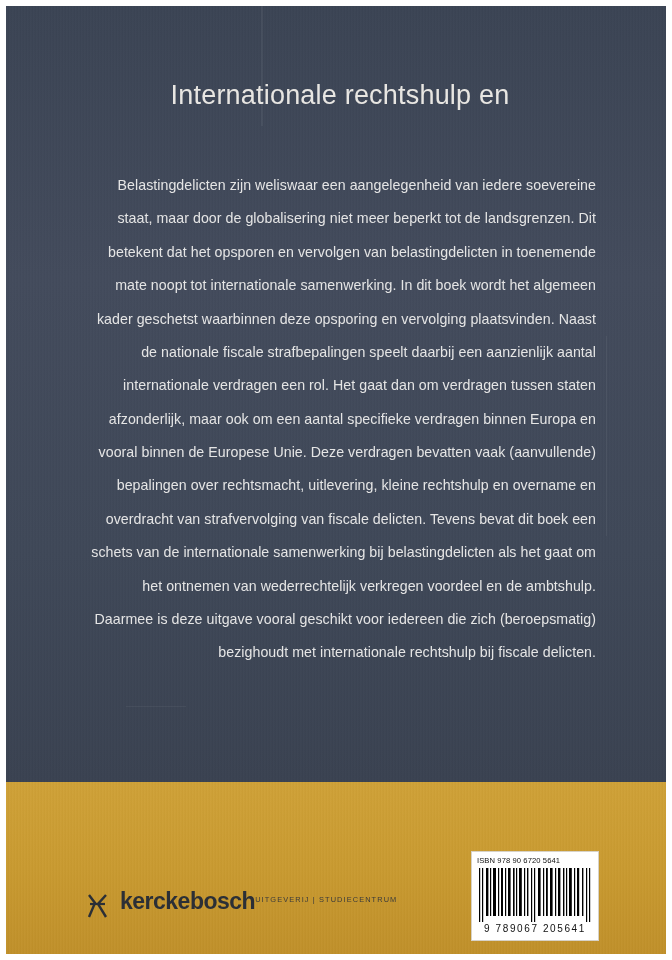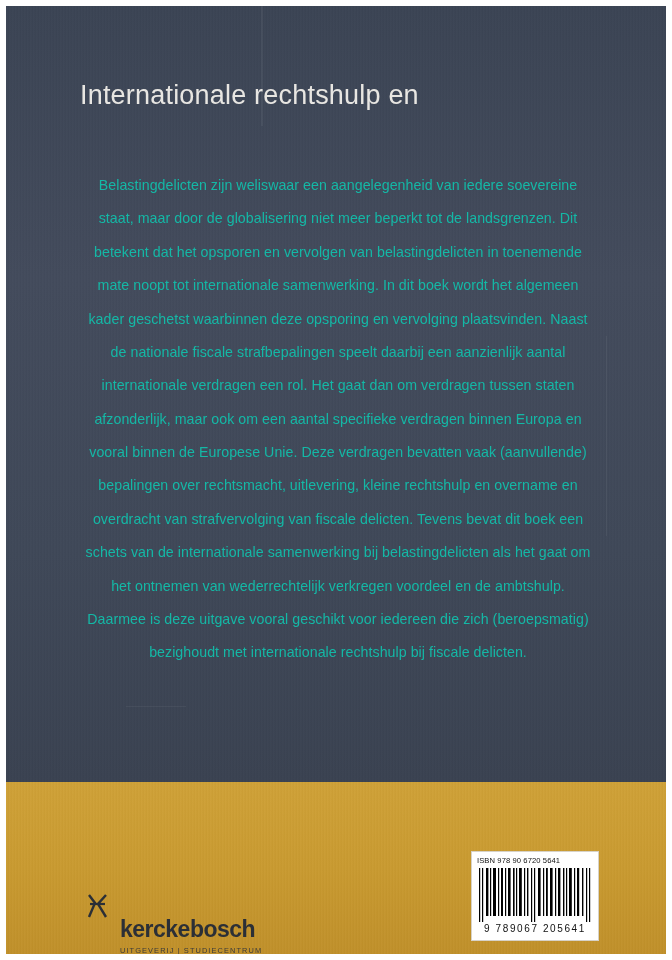--- a/index.html
+++ b/index.html
@@ -69,53 +69,53 @@
   .title {
     position: absolute;
     left: 74px;
     top: 72px;
     width: 520px;
     color: #e8e6e2;
     font-size: 27px;
     line-height: 1.33;
     font-weight: 400;
     letter-spacing: 0.2px;
+    text-align: center;
   }
   .blurb {
     position: absolute;
     left: 74px;
     top: 163px;
     width: 516px;
-    color: #14b8a6;
+    color: #e5e5e5;
     font-size: 14.2px;
     line-height: 2.35;
     letter-spacing: 0.05px;
-    text-align: center;
+    text-align: right;
   }
 
   
   .logo {
     position: absolute;
     left: 78px;
     top: 884px;
     display: flex;
     align-items: flex-start;
   }
   .logo-mark {
     width: 30px;
     height: 30px;
     position: relative;
     margin-right: 6px;
     margin-top: 1px;
   }
   .logo-mark svg { display: block; }
   .logo-text-wrap {
     display: flex;
-    flex-direction: column;
-    margin-top: 28px;
+    flex-direction: row;
   }
   .logo-name {
     font-size: 23px;
     font-weight: 700;
     color: #2b2f36;
     letter-spacing: -0.5px;
     line-height: 1;
   }
   .logo-sub {
     margin-top: 5px;

